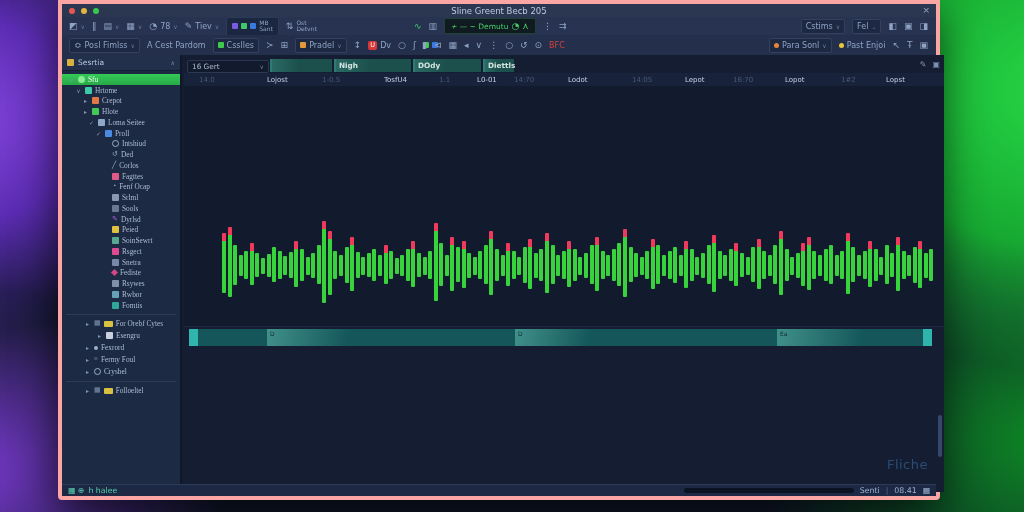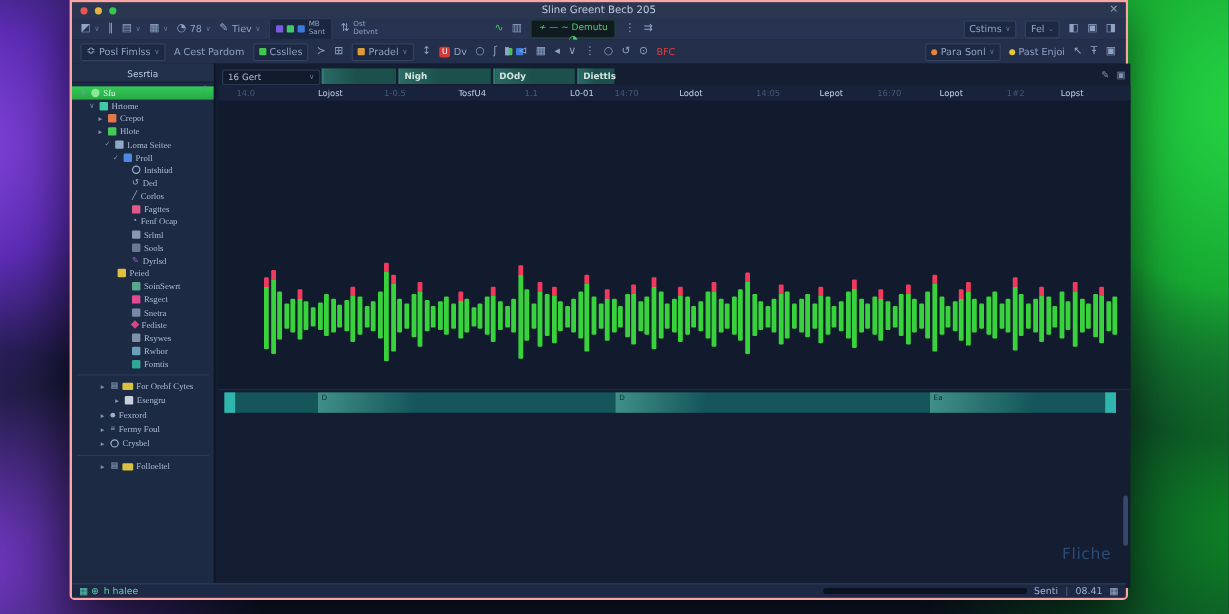--- a/index.html
+++ b/index.html
@@ -4,21 +4,21 @@
 <style>
   html,body{margin:0;padding:0;}
   body{width:1024px;height:512px;overflow:hidden;font-family:"DejaVu Sans",sans-serif;
     background:
       radial-gradient(420px 300px at -60px 120px, #8a4ae2 0%, #5c2cb4 35%, rgba(14,22,40,0) 72%),
       radial-gradient(380px 260px at -40px 470px, #7a3ad0 0%, rgba(14,22,40,0) 70%),
       radial-gradient(520px 380px at 1080px 90px, #27dc46 0%, #17a832 42%, rgba(14,22,40,0) 74%),
       radial-gradient(420px 320px at 1050px 440px, #0d8a24 0%, rgba(14,22,40,0) 70%),
       #0e1628;}
   .win{position:absolute;left:58px;top:0;width:882px;height:500px;background:#141d31;
-    border:2px solid #fca5a5;border-radius:0 0 4px 4px;box-shadow:0 14px 44px rgba(0,0,0,.65);box-sizing:border-box;}
+    border:4px solid #fca5a5;border-radius:0 0 4px 4px;box-shadow:0 14px 44px rgba(0,0,0,.65);box-sizing:border-box;}
   
   .titlebar{position:absolute;left:0;top:0;width:100%;height:13px;background:#2b3750;border-bottom:1px solid #1a2438;}
   .lights{position:absolute;left:7px;top:4px;display:flex;gap:6px;}
   .light{width:6px;height:6px;border-radius:50%;}
   .title{position:absolute;left:0;width:100%;text-align:center;top:2px;font-size:8.5px;color:#bccadf;}
   .close{position:absolute;right:6px;top:1px;font-size:9px;color:#93a5c2;}
   
   .tb1{position:absolute;left:0;top:13px;width:100%;height:18px;background:#273350;border-bottom:1px solid #1a2438;}
   .tb2{position:absolute;left:0;top:31px;width:100%;height:20px;background:#232f4b;border-bottom:1px solid #151f36;}
   .tb{position:absolute;top:0;height:100%;display:flex;align-items:center;gap:7px;}
@@ -29,21 +29,21 @@
   .dd{background:#1d2842;border:1px solid #33415f;border-radius:2px;padding:1px 4px;height:11px;}
   .boxed{background:#1b2640;border:1px solid #2c3a58;border-radius:2px;padding:2px 5px;}
   .lcd{background:#0f1b21;border:1px solid #1f4234;border-radius:2px;padding:1px 6px;height:12px;font-size:7.5px;}
   .sw{width:6px;height:6px;border-radius:1px;display:inline-block;}
   .dot{width:5px;height:5px;border-radius:50%;display:inline-block;}
   .badge{width:9px;height:9px;border-radius:2px;color:#fff;font-size:6.5px;display:inline-flex;align-items:center;justify-content:center;}
   .two{display:inline-flex;flex-direction:column;font-size:6px;line-height:6.5px;text-align:left;}
   
   .appbody{position:absolute;left:0;top:51px;width:100%;height:437px;}
   .sidebar{position:absolute;left:0;top:0;width:120px;height:100%;background:#1c2a44;border-right:2px solid #0f1728;box-sizing:border-box;}
-  .sb-head{height:15px;background:#22304c;display:flex;align-items:center;gap:4px;padding:0 5px;font-size:7.5px;color:#b7c6de;border-bottom:1px solid #151f36;flex-direction:column;}
+  .sb-head{height:15px;background:#22304c;display:flex;align-items:center;gap:4px;padding:0 5px;font-size:7.5px;color:#b7c6de;border-bottom:1px solid #151f36;}
   .sb-head .chev{margin-left:auto;color:#7187a8;font-size:6px;}
   .sb-ic{width:7px;height:7px;border-radius:1px;}
   #tree{margin-top:3px;}
   .tree-row{height:10.75px;display:flex;align-items:center;gap:3px;font-size:7.3px;color:#aebdd6;overflow:hidden;font-family:Liberation Serif, serif;}
   .tree-row.grp{height:12px;}
   .tree-row.sel{background:linear-gradient(#33cb57,#28a847);color:#f2fff4;}
   .pre{width:7px;font-size:6px;color:#7e92b2;text-align:center;flex:0 0 auto;}
   .tsq{width:7px;height:7px;border-radius:1px;flex:0 0 auto;}
   .tring{width:5px;height:5px;border-radius:50%;border:1px solid;flex:0 0 auto;}
   .tdot{width:4px;height:4px;border-radius:50%;flex:0 0 auto;}
@@ -142,21 +142,21 @@
           </span>
         </span>
       </div>
     <div class="tb tb-mid1" id="t1m">
         <span class="tbi">
           <span class="gl" style="color: rgb(62, 201, 106);">∿</span>
         </span>
         <span class="tbi">
           <span class="gl">▥</span>
         </span>
-        <span class="tbi lcd" style="color: rgb(74, 208, 106); flex-direction: column;">
+        <span class="tbi lcd" style="color: rgb(74, 208, 106);">
           <span class="txt">≁ — ~ Demutu</span>
           <span class="gl">◔</span>
           <span class="gl">⋏</span>
         </span>
         <span class="tbi">
           <span class="gl">⋮</span>
         </span>
         <span class="tbi">
           <span class="gl">⇉</span>
         </span>
@@ -349,21 +349,21 @@
           <div class="tree-row" style="padding-left: 40px;">
             <span class="pre"></span>
             <span class="tsq" style="background: rgb(106, 120, 144);"></span>
             <span>Sools</span>
           </div>
           <div class="tree-row" style="padding-left: 40px;">
             <span class="pre"></span>
             <span class="tgl" style="color: rgb(176, 90, 224);">✎</span>
             <span>Dyrlsd</span>
           </div>
-          <div class="tree-row" style="padding-left: 28px;">
+          <div class="tree-row" style="padding-left: 28px; margin-left: 12px;">
             <span class="pre"></span>
             <span class="tsq" style="background: rgb(224, 192, 64);"></span>
             <span>Peied</span>
           </div>
           <div class="tree-row" style="padding-left: 40px;">
             <span class="pre"></span>
             <span class="tsq" style="background: rgb(88, 168, 144);"></span>
             <span>SoinSewrt</span>
           </div>
           <div class="tree-row" style="padding-left: 40px;">

